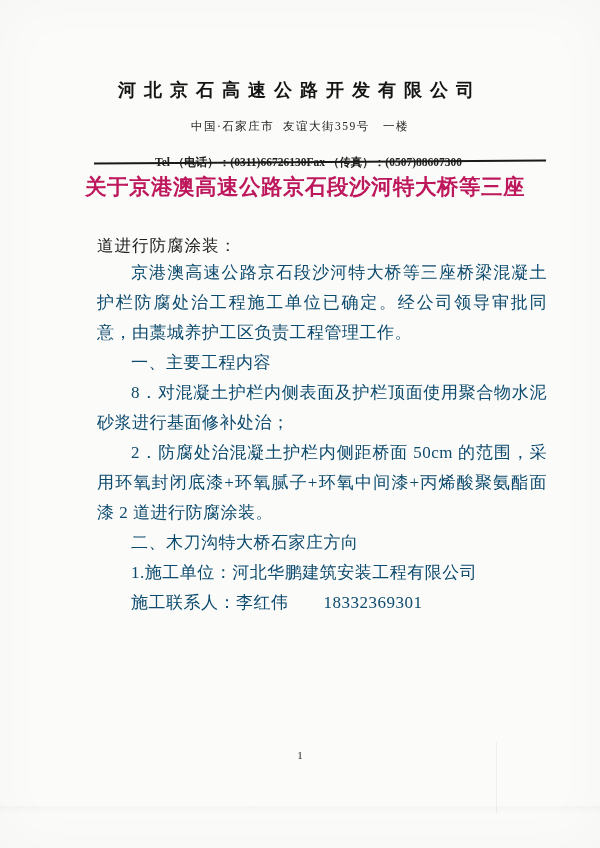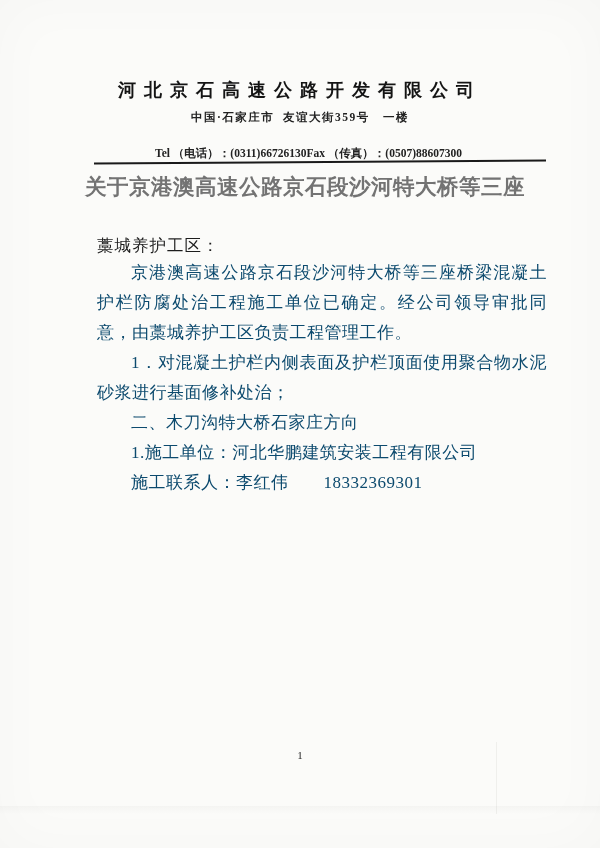--- a/index.html
+++ b/index.html
@@ -38,23 +38,23 @@
     text-align: center;
   }
   .company {
     font-size: 18px;
     font-weight: bold;
     letter-spacing: 8px;
     color: #141414;
     white-space: pre;
   }
   .address {
-    margin-top: 8px;
+    margin-top: 17px;
     font-size: 11.5px;
-    font-weight: bold;
+    font-weight: normal;
     letter-spacing: 1.5px;
     color: #222;
     white-space: pre;
   }
   .telfax {
     margin-top: 9px;
     font-size: 11.5px;
     font-weight: bold;
     color: #222;
     white-space: pre;
@@ -74,21 +74,21 @@
     position: absolute;
     top: 171px;
     left: 50px;
     right: 40px;
     margin: 0;
     text-align: center;
     font-size: 21.5px;
     font-weight: bold;
     line-height: 33px;
     letter-spacing: 0.5px;
-    color: #737373;
+    color: #be185d;
   }
   .doc-title span { display: block; }
 
   .salutation {
     position: absolute;
     top: 235px;
     left: 97px;
     font-size: 16.5px;
     letter-spacing: 1px;
     color: #1d1d1d;
@@ -134,25 +134,27 @@
       <span>Tel （电话）：</span><span>(0311)66726130</span><span class="fax-group">Fax （传真）：</span><span>(0507)88607300</span>
     </div>
   </div>
 
   <div class="rule"></div>
 
   <h1 class="doc-title">
     <span>关于京港澳高速公路京石段沙河特大桥等三座</span>
   </h1>
 
-  <div class="salutation">藁城养护工区：</div>
+  <div class="salutation">道进行防腐涂装：</div>
 
   <div class="body-text">
     <p>京港澳高速公路京石段沙河特大桥等三座桥梁混凝土护栏防腐处治工程施工单位已确定。经公司领导审批同意，由藁城养护工区负责工程管理工作。</p>
-    <p>1．对混凝土护栏内侧表面及护栏顶面使用聚合物水泥砂浆进行基面修补处治；</p>
+    <p>一、主要工程内容</p>
+    <p>8．对混凝土护栏内侧表面及护栏顶面使用聚合物水泥砂浆进行基面修补处治；</p>
+    <p>2．防腐处治混凝土护栏内侧距桥面 50cm 的范围，采用环氧封闭底漆+环氧腻子+环氧中间漆+丙烯酸聚氨酯面漆 2 道进行防腐涂装。</p>
     <p>二、木刀沟特大桥石家庄方向</p>
     <p>1.施工单位：河北华鹏建筑安装工程有限公司</p>
     <p>施工联系人：李红伟　　18332369301</p>
   </div>
 
   <div class="page-number">1</div>
 
 </div>
 
 </body></html>

